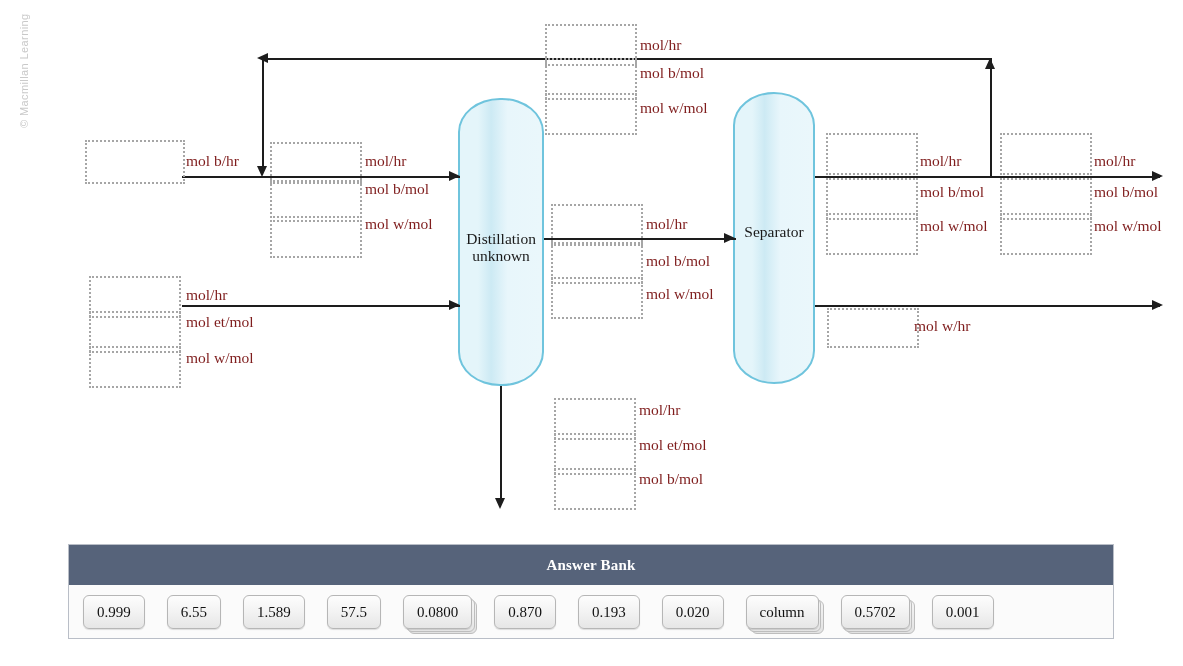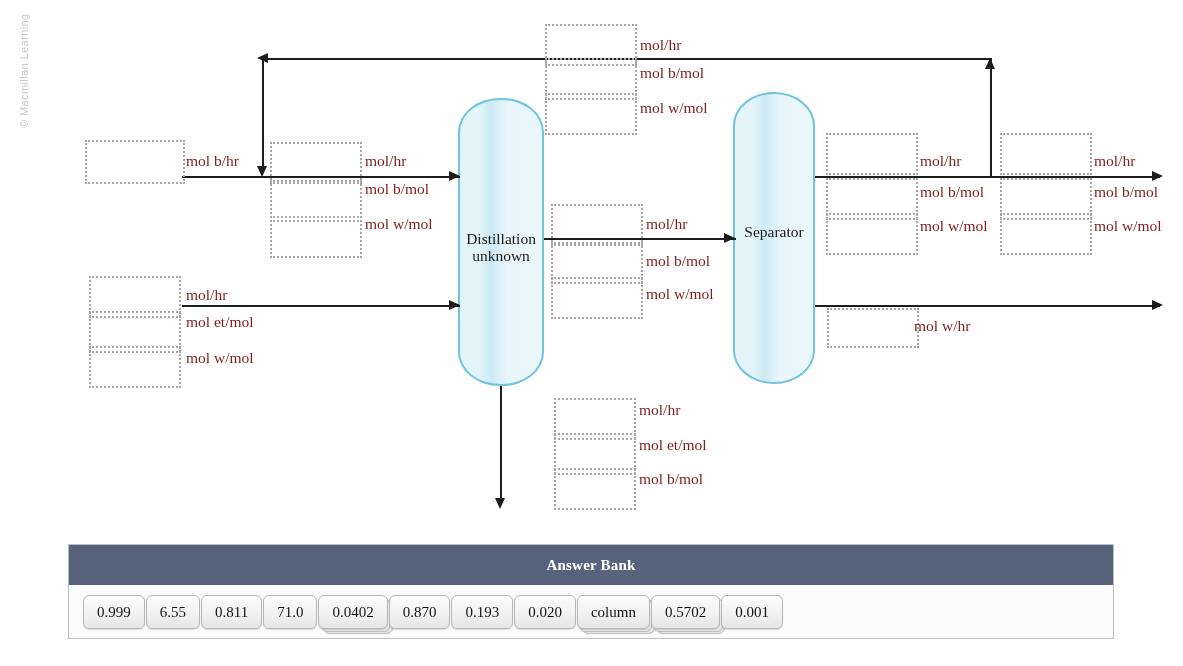--- a/index.html
+++ b/index.html
@@ -58,21 +58,21 @@
     position:absolute;left:68px;top:544px;width:1046px;height:95px;
     border:1px solid #b9bec7;background:#fbfbfb;box-sizing:border-box;
   }
   .bank-header{
     height:40px;background:#56637a;color:#ffffff;
     display:flex;align-items:center;justify-content:center;
     font-size:15px;font-weight:bold;letter-spacing:.2px;
   }
   .bank-body{
     height:54px;display:flex;align-items:center;
-    padding:0 14px;gap:1px;box-sizing:border-box;
+    padding:0 14px;gap:22px;box-sizing:border-box;
   }
   .chip-wrap{position:relative;}
   .chip{
     position:relative;z-index:3;
     display:flex;align-items:center;justify-content:center;
     min-width:52px;height:34px;padding:0 13px;box-sizing:border-box;
     border:1px solid #b6b6b6;border-radius:6px;
     background:linear-gradient(to bottom,#fdfdfd 0%,#f2f2f2 52%,#e6e6e6 100%);
     font-size:15px;color:#111111;white-space:nowrap;
     box-shadow:0 1px 1px rgba(0,0,0,.12);
@@ -195,27 +195,27 @@
   <div class="bank">
     <div class="bank-header">Answer Bank</div>
     <div class="bank-body" id="bank-body">
         <div class="chip-wrap">
           <div class="chip">0.999</div>
         </div>
         <div class="chip-wrap">
           <div class="chip">6.55</div>
         </div>
         <div class="chip-wrap">
-          <div class="chip">0.811</div>
-        </div>
-        <div class="chip-wrap">
-          <div class="chip">71.0</div>
+          <div class="chip">1.589</div>
+        </div>
+        <div class="chip-wrap">
+          <div class="chip">57.5</div>
         </div>
         <div class="chip-wrap stacked">
-          <div class="chip">0.0402</div>
+          <div class="chip">0.0800</div>
         </div>
         <div class="chip-wrap">
           <div class="chip">0.870</div>
         </div>
         <div class="chip-wrap">
           <div class="chip">0.193</div>
         </div>
         <div class="chip-wrap">
           <div class="chip">0.020</div>
         </div>

